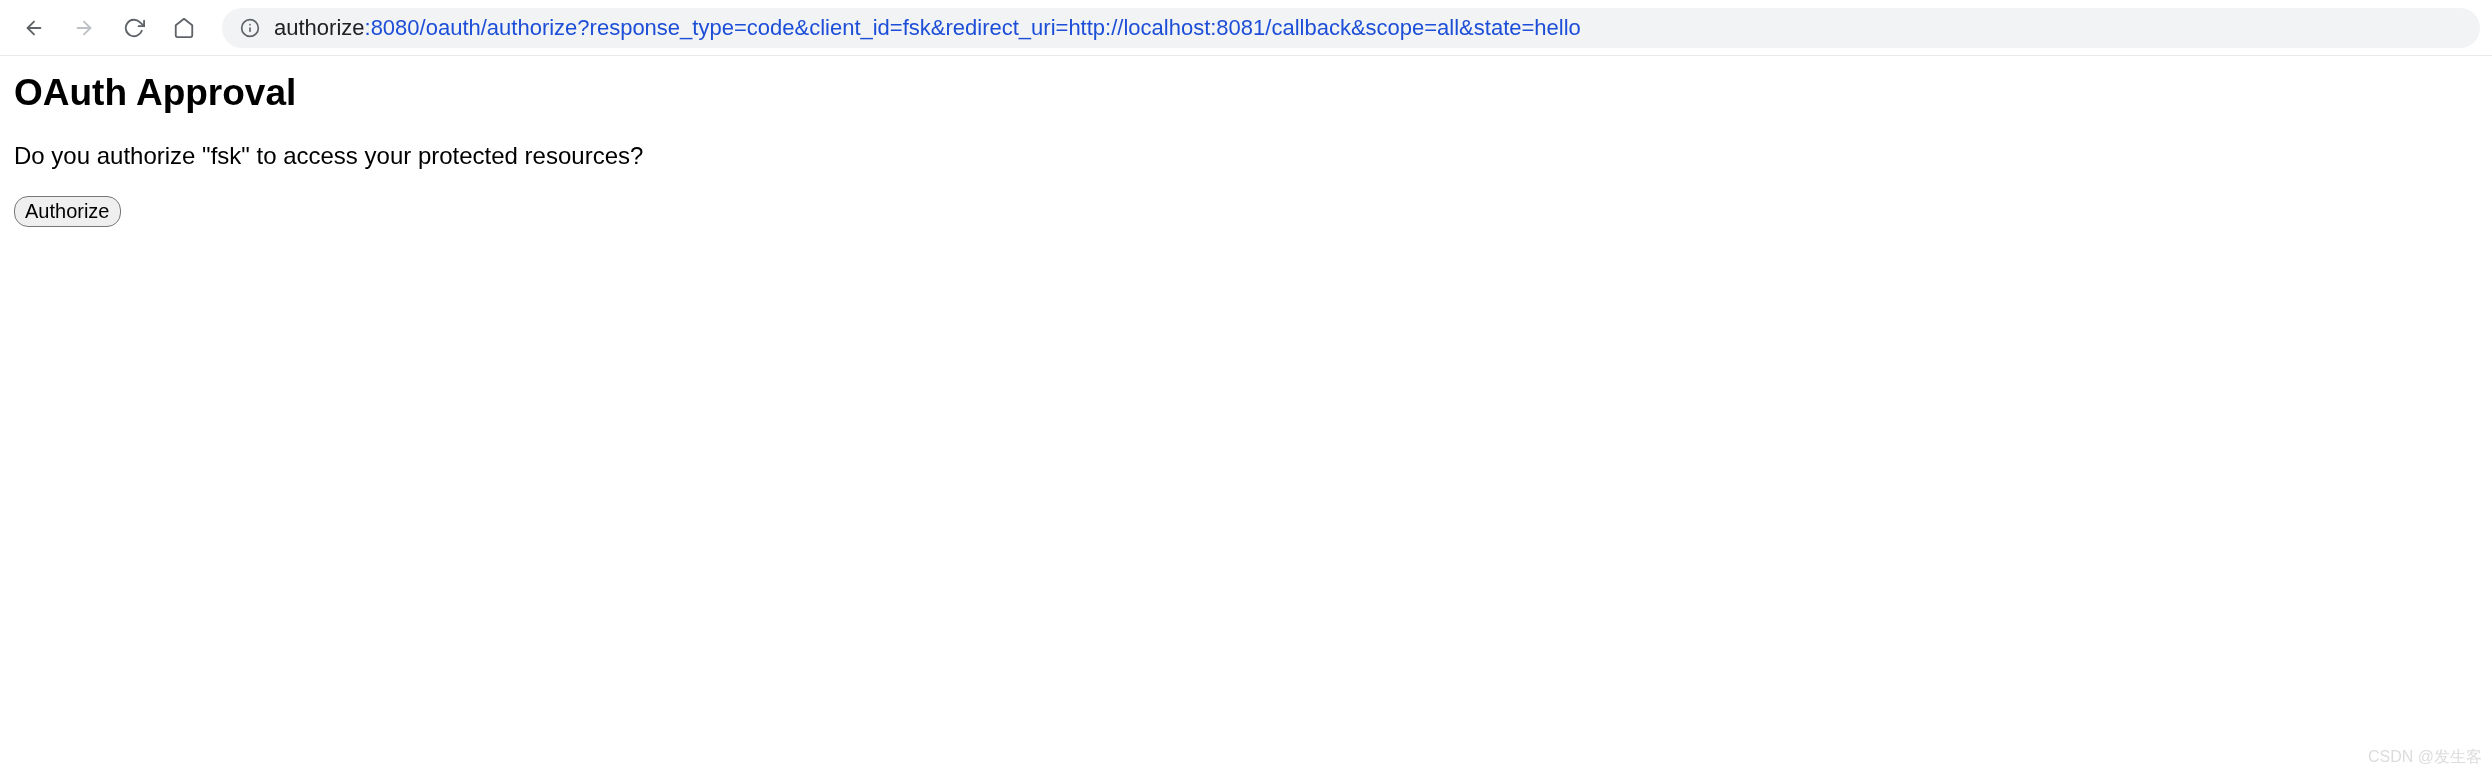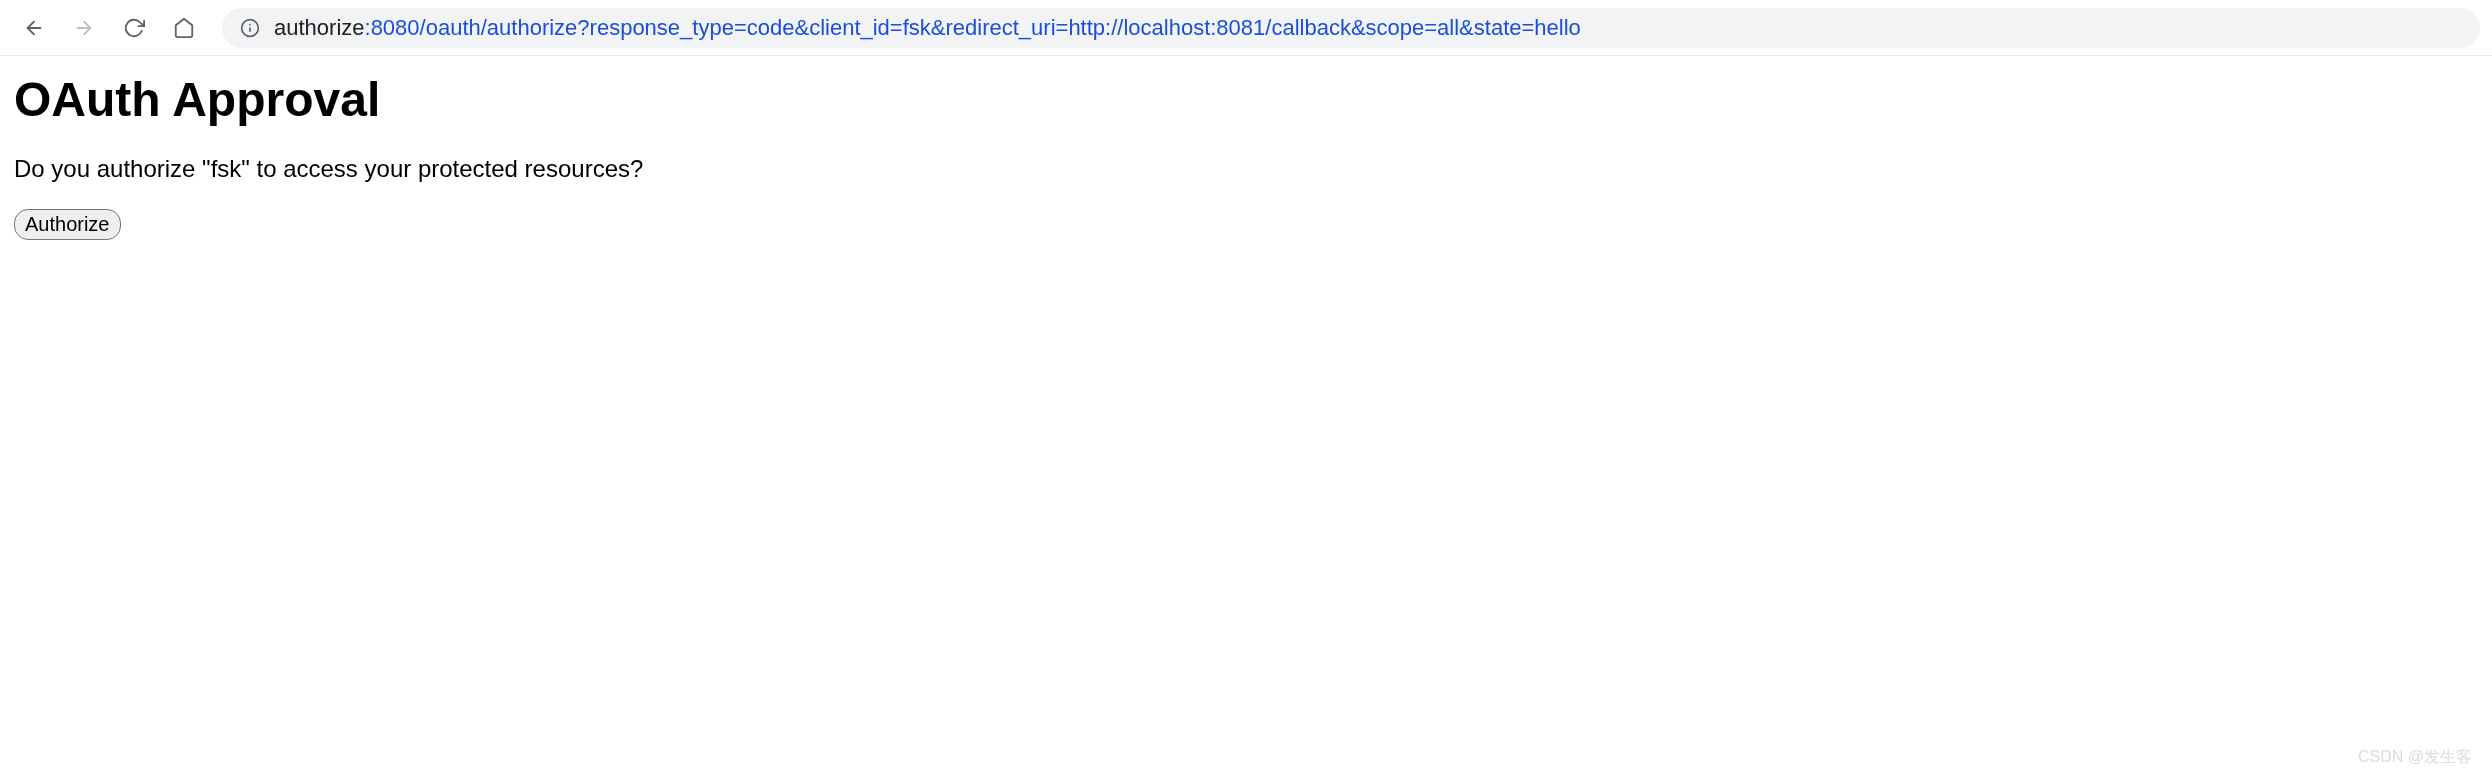--- a/index.html
+++ b/index.html
@@ -67,21 +67,21 @@
     .url-host {
       color: #202124;
     }
     .url-rest {
       color: #1d4ed8;
     }
     .page-content {
       padding: 16px 14px;
     }
     h1 {
-      font-size: 48px;
+      font-size: 37px;
       font-weight: bold;
       color: #000;
       margin-bottom: 28px;
     }
     .prompt {
       font-size: 24px;
       color: #000;
       margin-bottom: 26px;
     }
     ul {
@@ -120,21 +120,21 @@
       padding: 3px 10px;
       background: #efefef;
       border: 1px solid #767676;
       border-radius: 14px;
       cursor: pointer;
       font-family: Arial, sans-serif;
     }
     .watermark {
       position: fixed;
       bottom: 6px;
-      right: 20px;
+      right: 10px;
       font-size: 16px;
       color: #dcdcdc;
       font-family: Arial, sans-serif;
     }
   </style>
 </head>
 <body>
 
 <div class="browser-bar">
   <div class="nav-btn">

